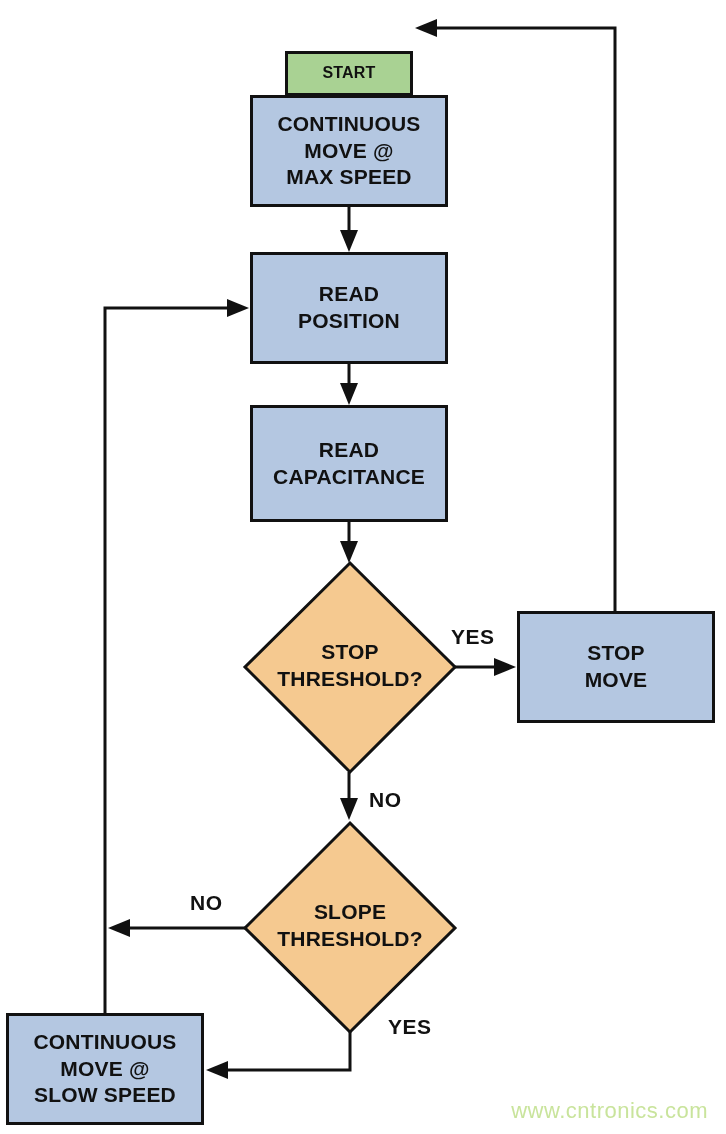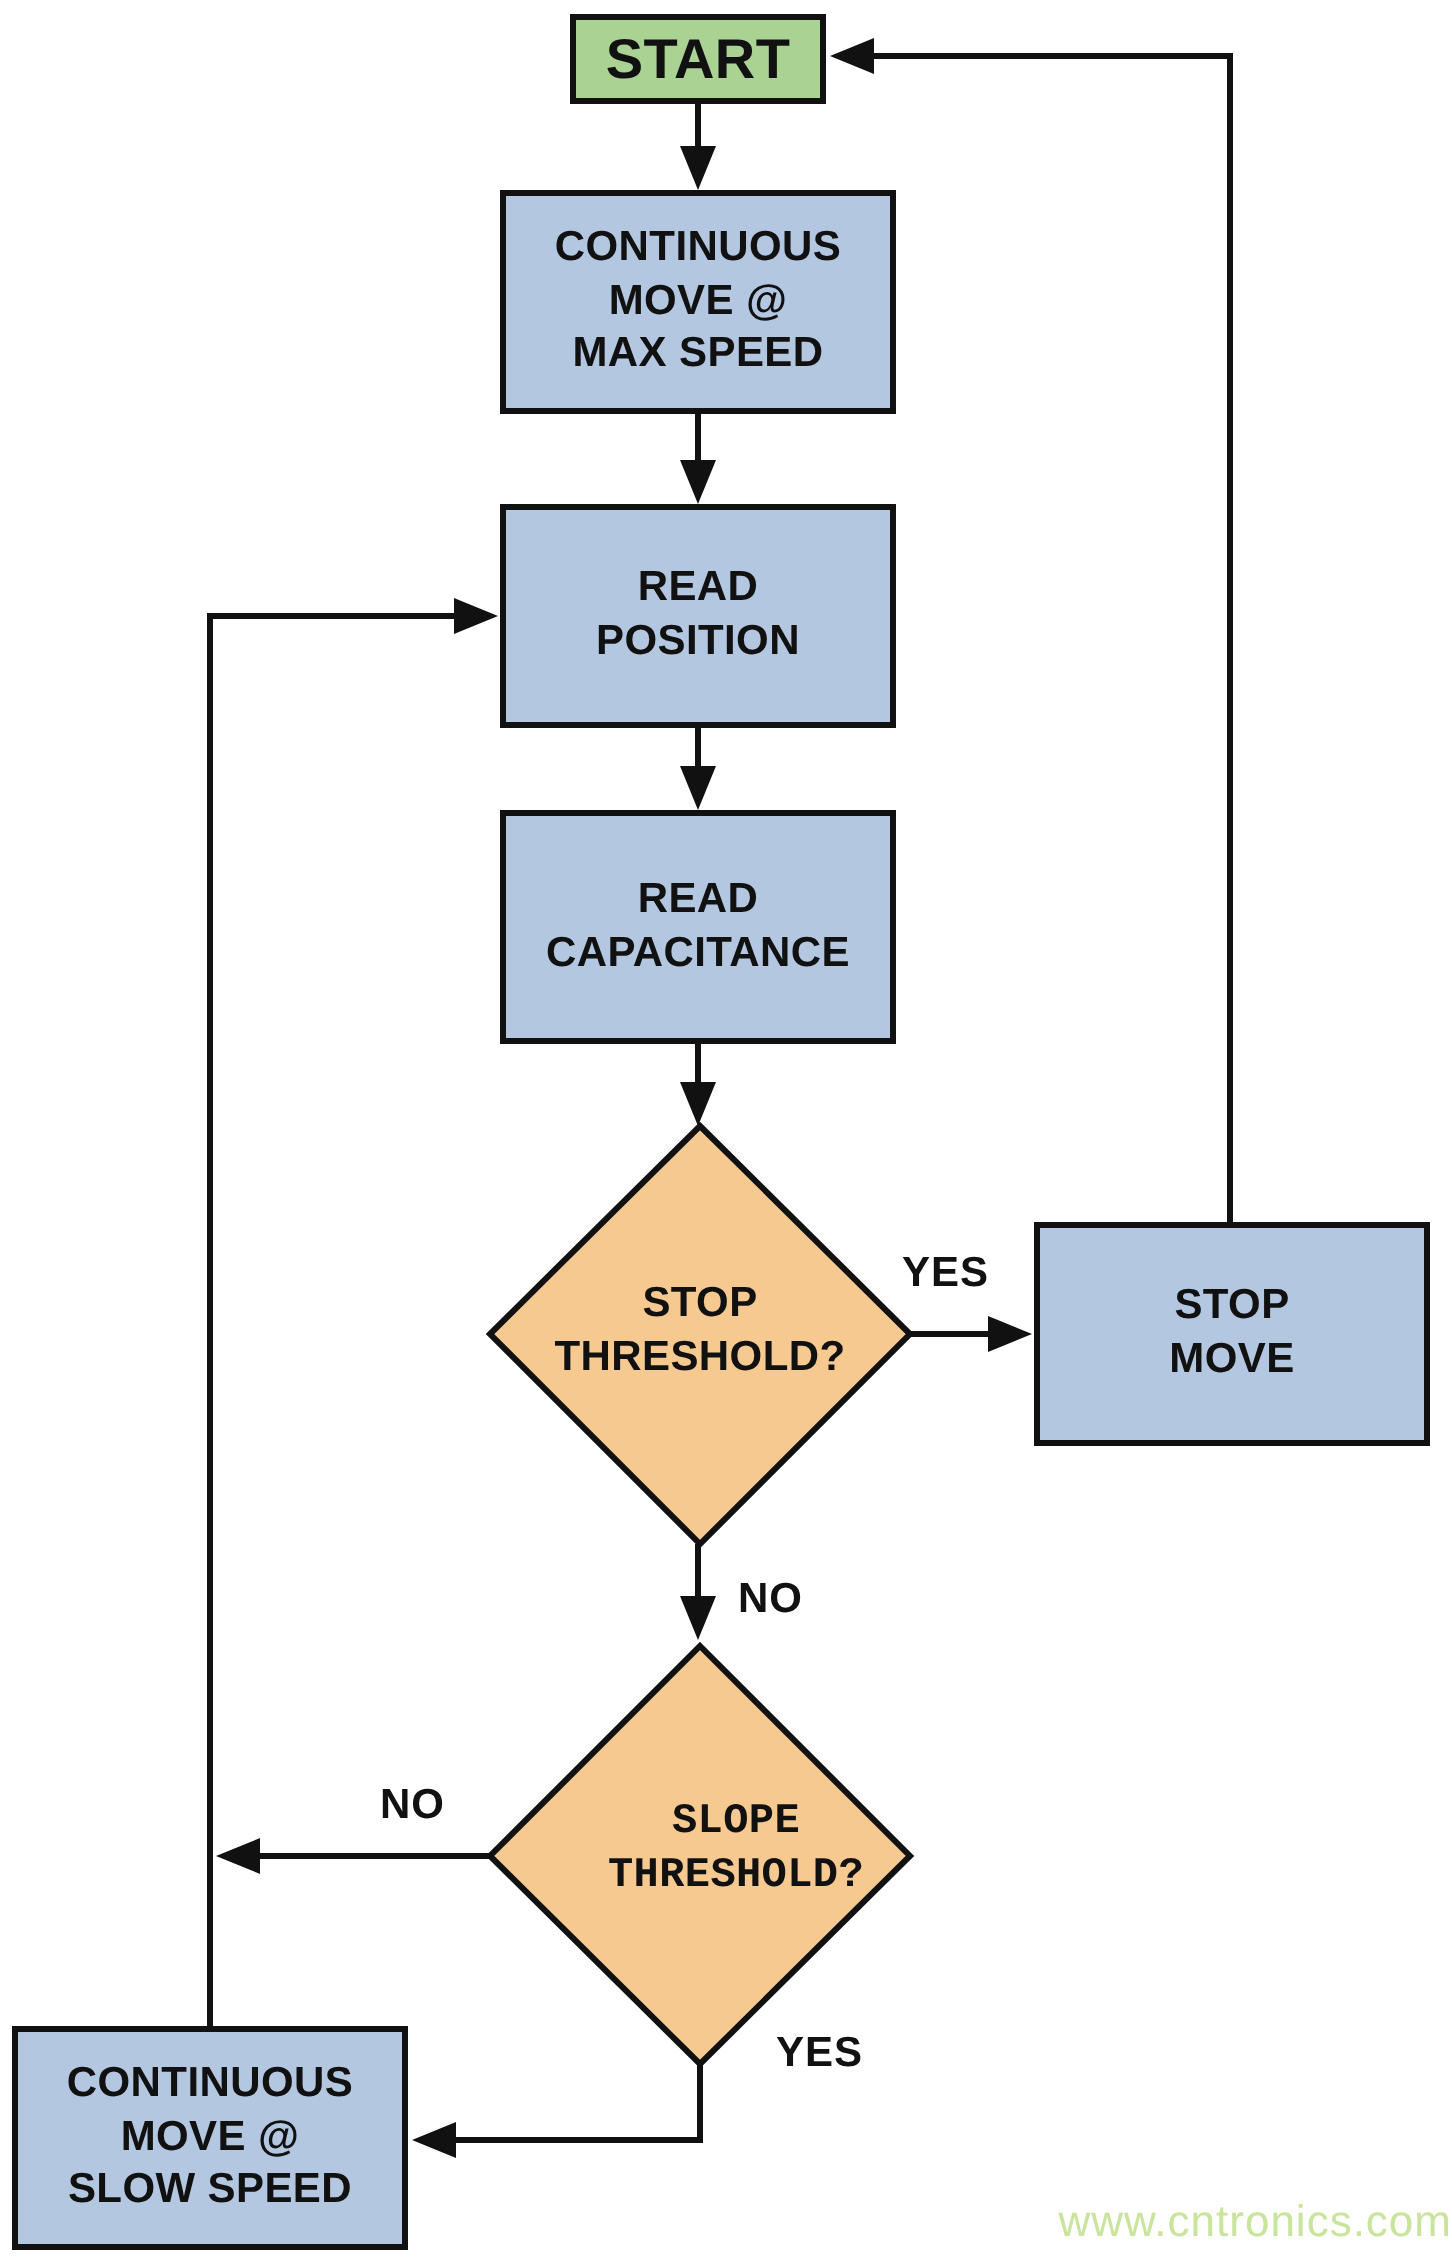--- a/index.html
+++ b/index.html
@@ -47,21 +47,22 @@
     font-weight: bold;
     font-size: 21px;
     line-height: 1.28;
     color: var(--text, #111111);
     white-space: pre-line;
     letter-spacing: 0.2px;
   }
   .node--process { background: var(--process-fill, #b4c7e1); }
   .node--terminator {
     background: var(--terminator-fill, #a9d293);
-    font-size: 28px;
+    font-size: 16px;
+    margin-top: 44px;
   }
   .diamond-label {
     position: absolute;
     width: 200px;
     text-align: center;
     font-weight: bold;
     font-size: 21px;
     line-height: 1.3;
     color: var(--text, #111111);
     white-space: pre-line;
@@ -70,21 +71,21 @@
   .edge-label {
     position: absolute;
     font-weight: bold;
     font-size: 21px;
     color: var(--text, #111111);
     text-align: left;
     letter-spacing: 0.5px;
   }
   .watermark {
     position: absolute;
-    left: 488px;
+    left: 470px;
     top: 1098px;
     width: 238px;
     text-align: right;
     font-size: 22px;
     font-weight: normal;
     color: var(--watermark, #c9e49c);
     letter-spacing: 0.5px;
   }
 </style>
 </head>
@@ -163,21 +164,21 @@
   <div class="node node--process" style="left:517px; top:611px; width:198px; height:112px;">STOP
 MOVE</div>
 
   <div class="node node--process" style="left:6px; top:1013px; width:198px; height:112px;">CONTINUOUS
 MOVE @
 SLOW SPEED</div>
 
   <div class="diamond-label" style="left:250px; top:638px;">STOP
 THRESHOLD?</div>
 
-  <div class="diamond-label" style="left:268px; top:898px;font-family:Liberation Mono, monospace;">SLOPE
+  <div class="diamond-label" style="left:250px; top:898px;">SLOPE
 THRESHOLD?</div>
 
   <div class="edge-label" style="left:451px; top:625px; width:54px;">YES</div>
 
   <div class="edge-label" style="left:369px; top:788px; width:46px;">NO</div>
 
   <div class="edge-label" style="left:190px; top:891px; width:46px;">NO</div>
 
   <div class="edge-label" style="left:388px; top:1015px; width:60px;">YES</div>
 

